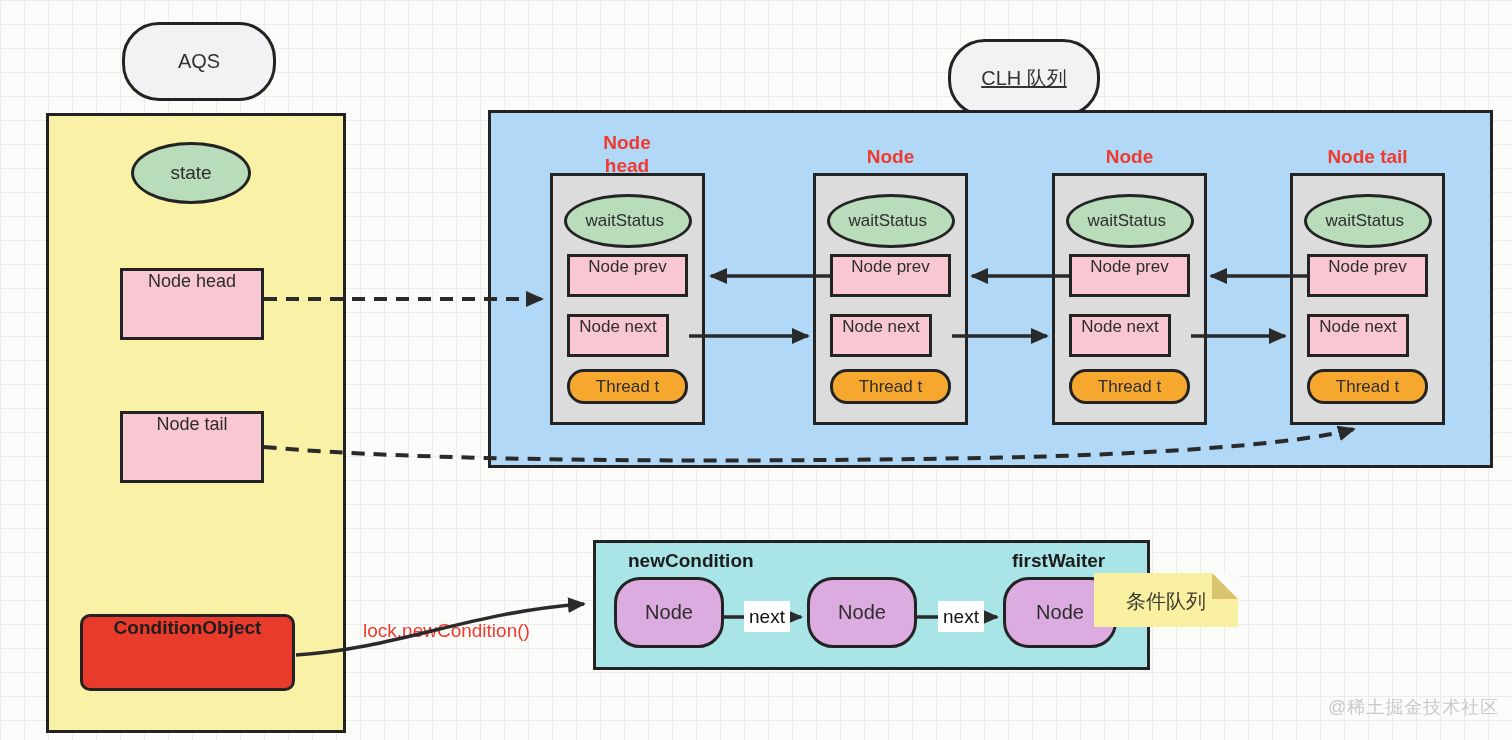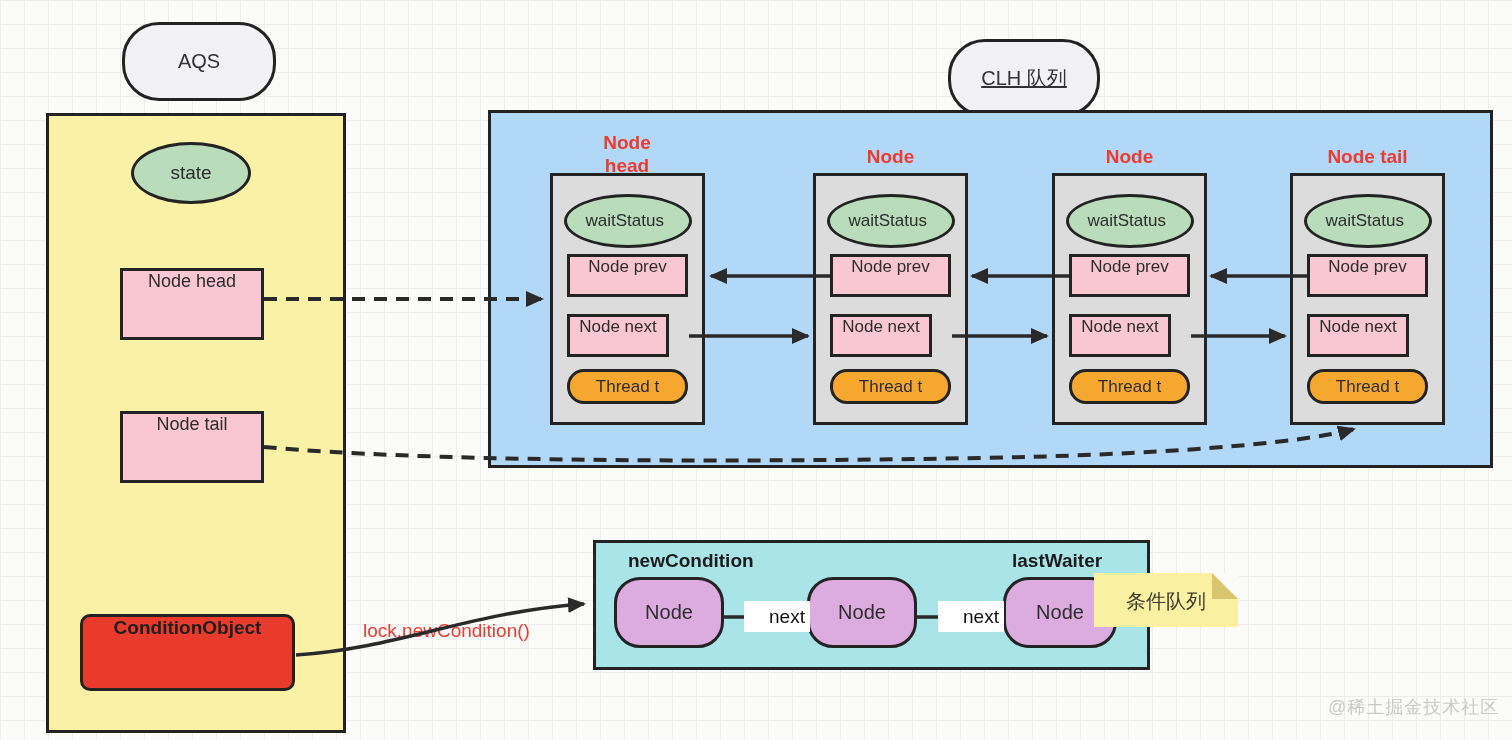--- a/index.html
+++ b/index.html
@@ -65,21 +65,21 @@
   }
   .card-label{
     color:var(--red-text);font-size:19px;font-weight:600;text-align:center;line-height:23px;
   }
   .purple-node{
     background:var(--purple);border:3px solid var(--stroke);border-radius:26px;box-sizing:border-box;
     display:flex;align-items:center;justify-content:center;font-size:20px;
   }
   .edge-label{
     background:#ffffff;color:#111;font-size:19px;z-index:6;
-    display:flex;align-items:center;justify-content:center;padding-left:20px;
+    display:flex;align-items:center;justify-content:center;
   }
   .waiter-label{font-size:19px;font-weight:700;color:#1c1c1c;}
   #arrows{position:absolute;left:0;top:0;z-index:5;pointer-events:none;}
   .note{
     background:var(--note-yellow);
   }
   .note::after{
     content:"";position:absolute;top:0;right:0;width:0;height:0;
     border-style:solid;border-width:13px;
     border-color:var(--page-bg) var(--page-bg) var(--note-fold) var(--note-fold);
@@ -187,21 +187,21 @@
     <span>Node next</span>
   </div>
   <div class="thread">
     <span>Thread t</span>
   </div>
 </div>
 
 <div class="abs big-box" style="left:593px;top:540px;width:557px;height:130px;background:var(--cyan);"></div>
 
 <div class="abs waiter-label" style="left:628px;top:550px;">newCondition</div>
-<div class="abs waiter-label" style="left:1012px;top:550px;">lastWaiter</div>
+<div class="abs waiter-label" style="left:1012px;top:550px;">firstWaiter</div>
 
 <div class="abs purple-node" style="left:614px;top:577px;width:110px;height:71px;">
   <span>Node</span>
 </div>
 <div class="abs purple-node" style="left:807px;top:577px;width:110px;height:71px;">
   <span>Node</span>
 </div>
 <div class="abs purple-node" style="left:1003px;top:577px;width:114px;height:71px;">
   <span>Node</span>
 </div>

